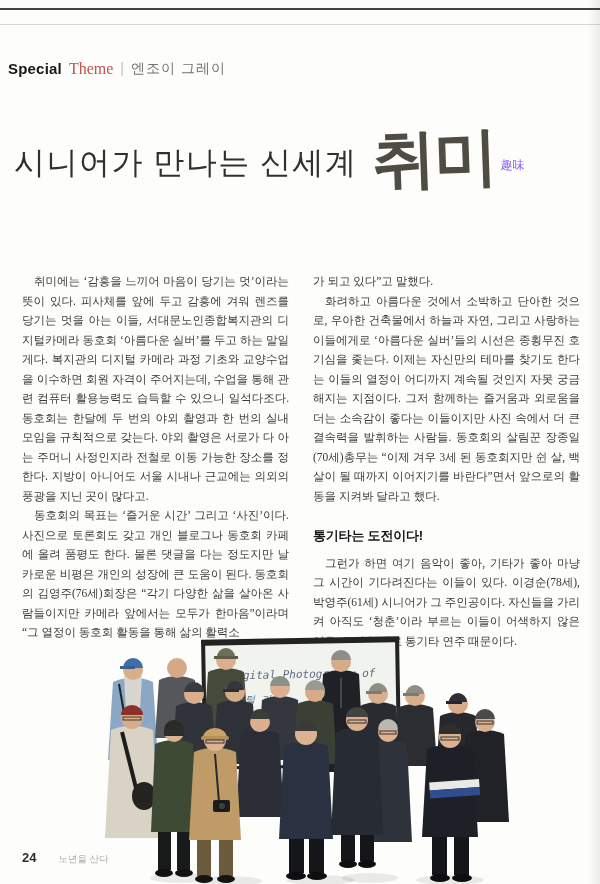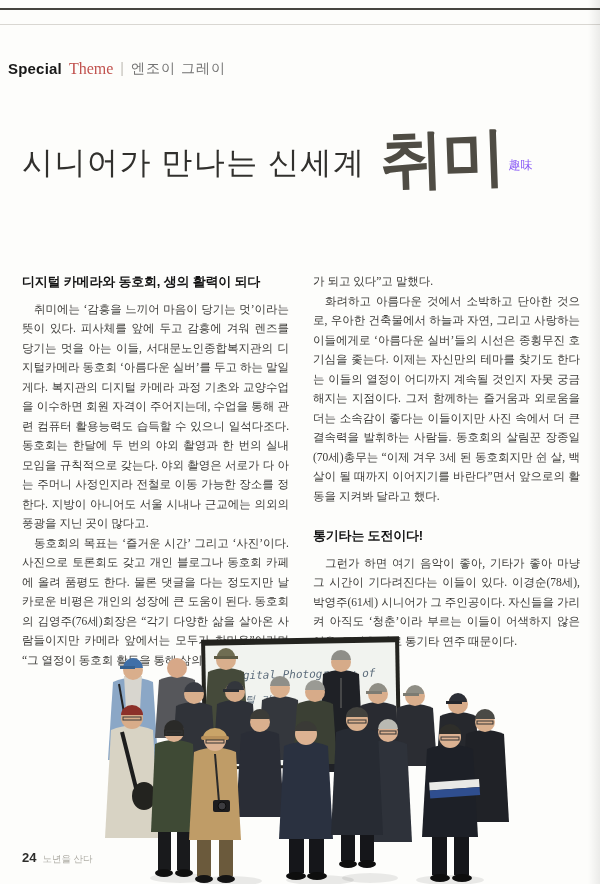--- a/index.html
+++ b/index.html
@@ -13,39 +13,39 @@
   .rule-dark  { position:absolute; top:8px;  left:0; width:100%; height:2px; background:#45443f; }
   .rule-light { position:absolute; top:24px; left:0; width:100%; height:1px; background:#d9d7d2; }
 
   .mag-header { position:absolute; top:60px; left:8px; display:flex; align-items:flex-start; gap:7px;
     font-family:"Liberation Sans", sans-serif; }
   .mag-header .special { font-weight:bold; font-size:15px; color:#181818; letter-spacing:.2px; }
   .mag-header .theme   { font-family:"Liberation Serif", serif; font-size:16px; color:#c1524e; }
   .mag-header .sep     { color:#c2c0ba; font-size:14px; }
   .mag-header .section { font-size:14px; color:#737373; letter-spacing:1px; }
 
-  .title-row { position:absolute; left:22px; top:132px; display:flex; align-items:flex-end; }
+  .title-row { position:absolute; left:14px; top:132px; display:flex; align-items:flex-end; }
   .title-main   { font-size:31px; color:#31302d; letter-spacing:1.5px; line-height:1; padding-bottom:8px; }
   .title-callig { font-size:64px; font-weight:bold; color:#4f4c44; line-height:.85; margin-left:14px;
                   transform:rotate(-2deg); letter-spacing:-2px; }
   .title-hanja  { font-size:12px; color:#8b5cf6; margin-left:5px; padding-bottom:12px; }
   .subtitle { position:absolute; left:24px; top:204px; font-size:15px; color:#3d3c38; letter-spacing:.4px; }
 
   .columns { position:absolute; left:22px; top:272px; width:558px; display:flex; gap:24px; }
   .col { width:267px; font-size:11.5px; line-height:19.5px; color:#3b3a37; text-align:justify; }
   .col h3 { font-family:"Liberation Sans", sans-serif; font-size:13px; color:#141414; margin:0 0 8px 0; letter-spacing:-.2px; }
   .col h3.mid { margin-top:20px; }
   .col p { margin:0; }
   .col p.indent { text-indent:12px; }
 
   .photo { position:absolute; left:30px; top:634px; width:540px; height:250px; }
   .wb-text { font-family:"DejaVu Sans Mono", monospace; font-style:italic; font-size:11px; fill:#5d6d7c; }
   .wb-kr   { font-size:10px; }
 
-  .footer { position:absolute; left:22px; top:850px; display:flex; align-items:baseline; gap:6px;
+  .footer { position:absolute; left:22px; top:850px; display:flex; align-items:baseline; gap:22px;
     font-family:"Liberation Sans", sans-serif; }
   .footer .page-num { font-weight:bold; font-size:13px; color:#2d2d2b; }
   .footer .footer-label { font-size:9.5px; color:#b1afa8; }
 </style>
 </head>
 <body>
 
 <div class="page">
   <div class="rule-dark"></div>
   <div class="rule-light"></div>
@@ -58,21 +58,20 @@
   </div>
 
   <div class="title-row">
     <span class="title-main">시니어가 만나는 신세계</span>
     <span class="title-callig">취미</span>
     <span class="title-hanja">趣味</span>
   </div>
 
   <div class="columns">
     <div class="col">
-      <h3>디지털 카메라와 동호회, 생의 활력이 되다</h3>
       <p class="indent">취미에는 ‘감흥을 느끼어 마음이 당기는 멋’이라는 뜻이 있다. 피사체를 앞에 두고 감흥에 겨워 렌즈를 당기는 멋을 아는 이들, 서대문노인종합복지관의 디지털카메라 동호회 ‘아름다운 실버’를 두고 하는 말일 게다. 복지관의 디지털 카메라 과정 기초와 교양수업을 이수하면 회원 자격이 주어지는데, 수업을 통해 관련 컴퓨터 활용능력도 습득할 수 있으니 일석다조다. 동호회는 한달에 두 번의 야외 촬영과 한 번의 실내 모임을 규칙적으로 갖는다. 야외 촬영은 서로가 다 아는 주머니 사정인지라 전철로 이동 가능한 장소를 정한다. 지방이 아니어도 서울 시내나 근교에는 의외의 풍광을 지닌 곳이 많다고.</p>
       <p class="indent">동호회의 목표는 ‘즐거운 시간’ 그리고 ‘사진’이다. 사진으로 토론회도 갖고 개인 블로그나 동호회 카페에 올려 품평도 한다. 물론 댓글을 다는 정도지만 날카로운 비평은 개인의 성장에 큰 도움이 된다. 동호회의 김영주(76세)회장은 “각기 다양한 삶을 살아온 사람들이지만 카메라 앞에서는 모두가 한마음”이라며 “그 열정이 동호회 활동을 통해 삶의 활력소</p>
     </div>
     <div class="col">
       <p>가 되고 있다”고 말했다.</p>
       <p class="indent">화려하고 아름다운 것에서 소박하고 단아한 것으로, 우아한 건축물에서 하늘과 자연, 그리고 사랑하는 이들에게로 ‘아름다운 실버’들의 시선은 종횡무진 호기심을 좇는다. 이제는 자신만의 테마를 찾기도 한다는 이들의 열정이 어디까지 계속될 것인지 자못 궁금해지는 지점이다. 그저 함께하는 즐거움과 외로움을 더는 소속감이 좋다는 이들이지만 사진 속에서 더 큰 결속력을 발휘하는 사람들. 동호회의 살림꾼 장종일(70세)총무는 “이제 겨우 3세 된 동호회지만 쉰 살, 백 살이 될 때까지 이어지기를 바란다”면서 앞으로의 활동을 지켜봐 달라고 했다.</p>
       <h3 class="mid">통기타는 도전이다!</h3>
       <p class="indent">그런가 하면 여기 음악이 좋아, 기타가 좋아 마냥 그 시간이 기다려진다는 이들이 있다. 이경순(78세), 박영주(61세) 시니어가 그 주인공이다. 자신들을 가리켜 아직도 ‘청춘’이라 부르는 이들이 어색하지 않은 이유, 그것은 바로 통기타 연주 때문이다.</p>
     </div>
   </div>

